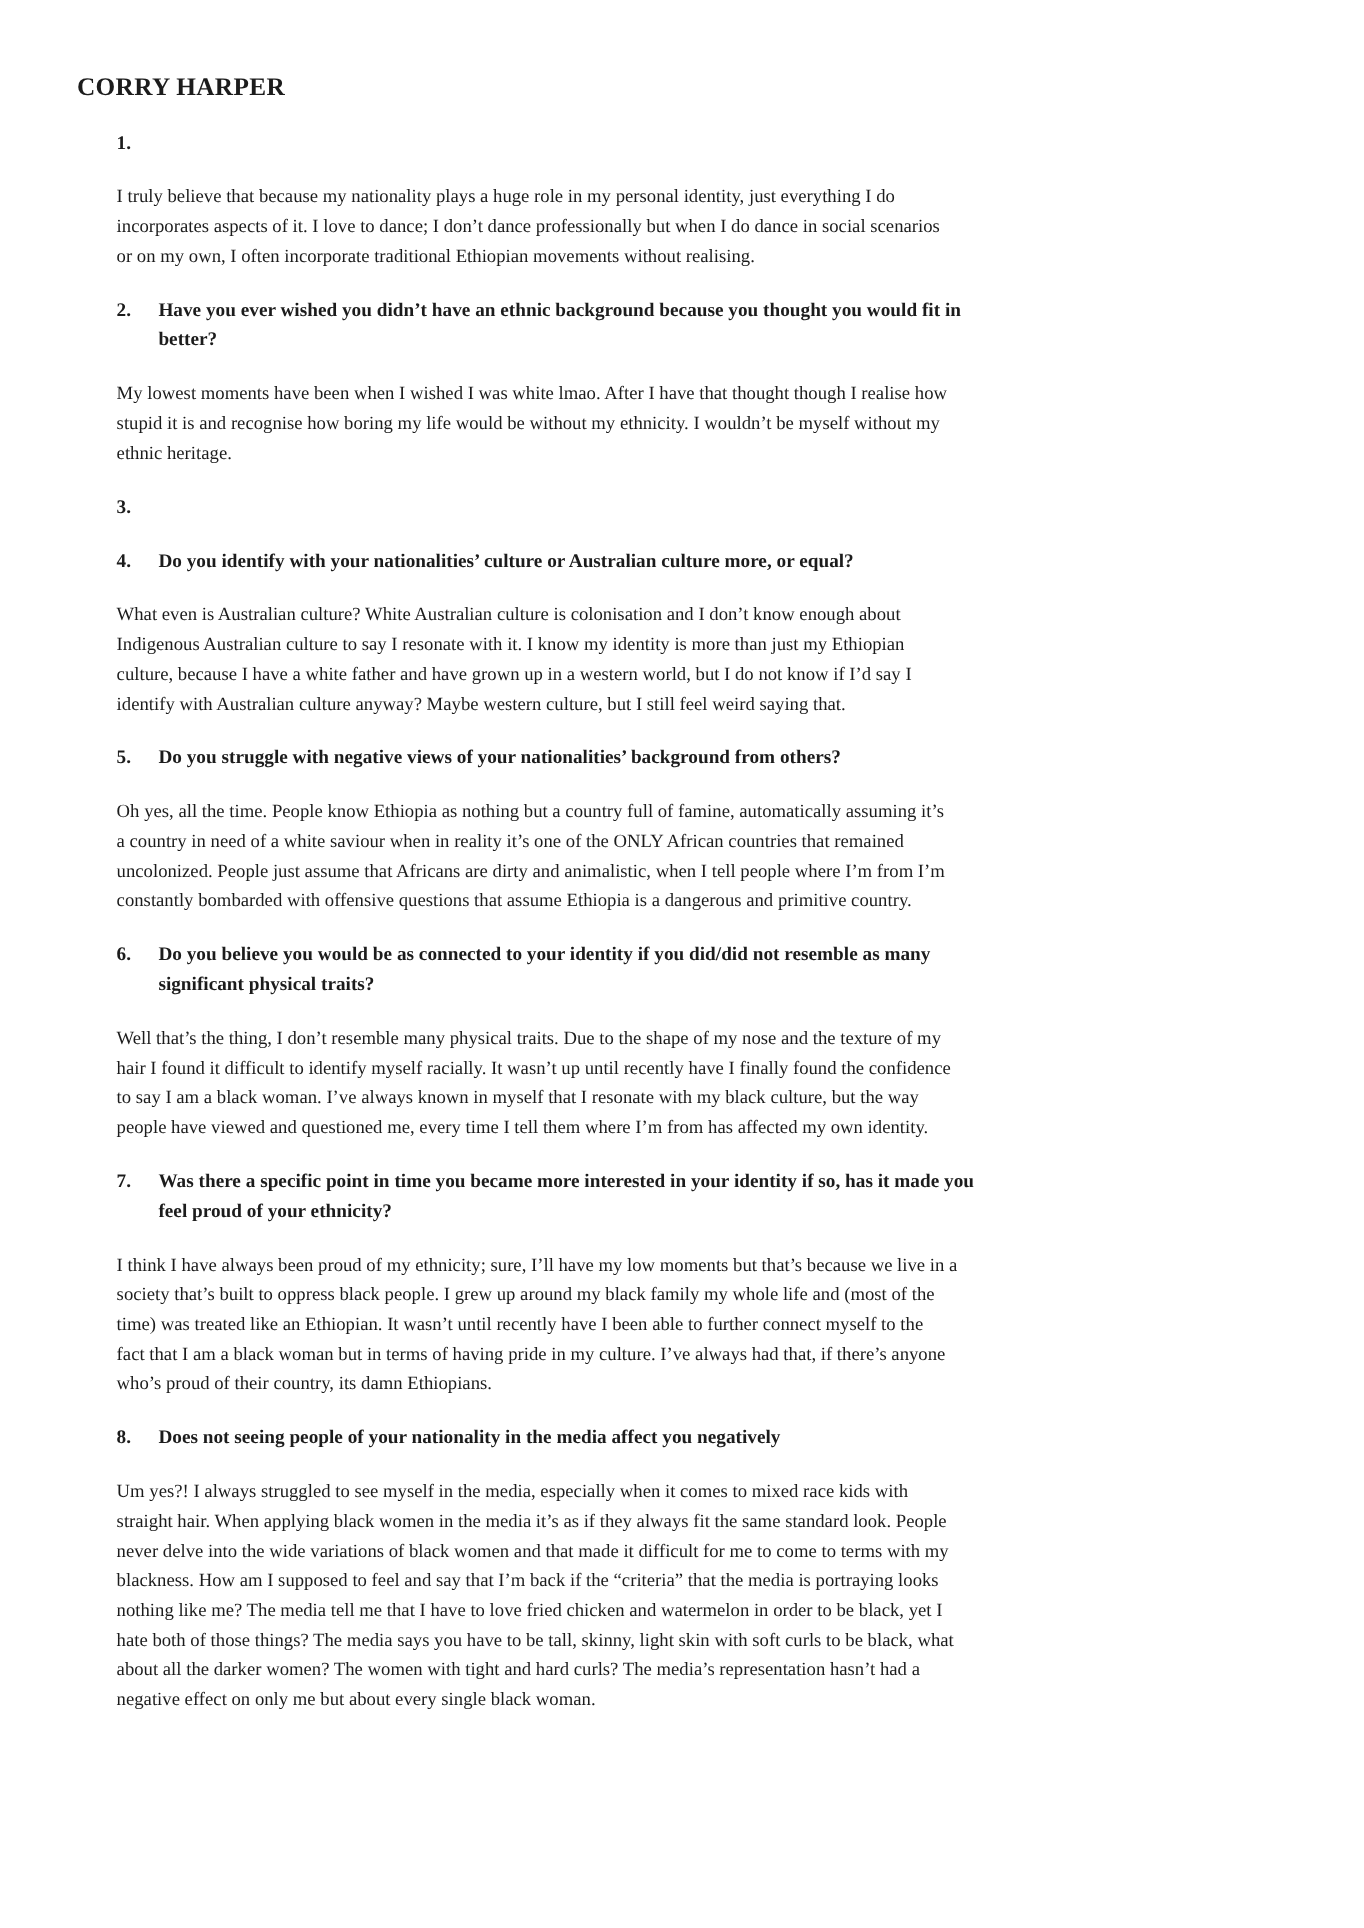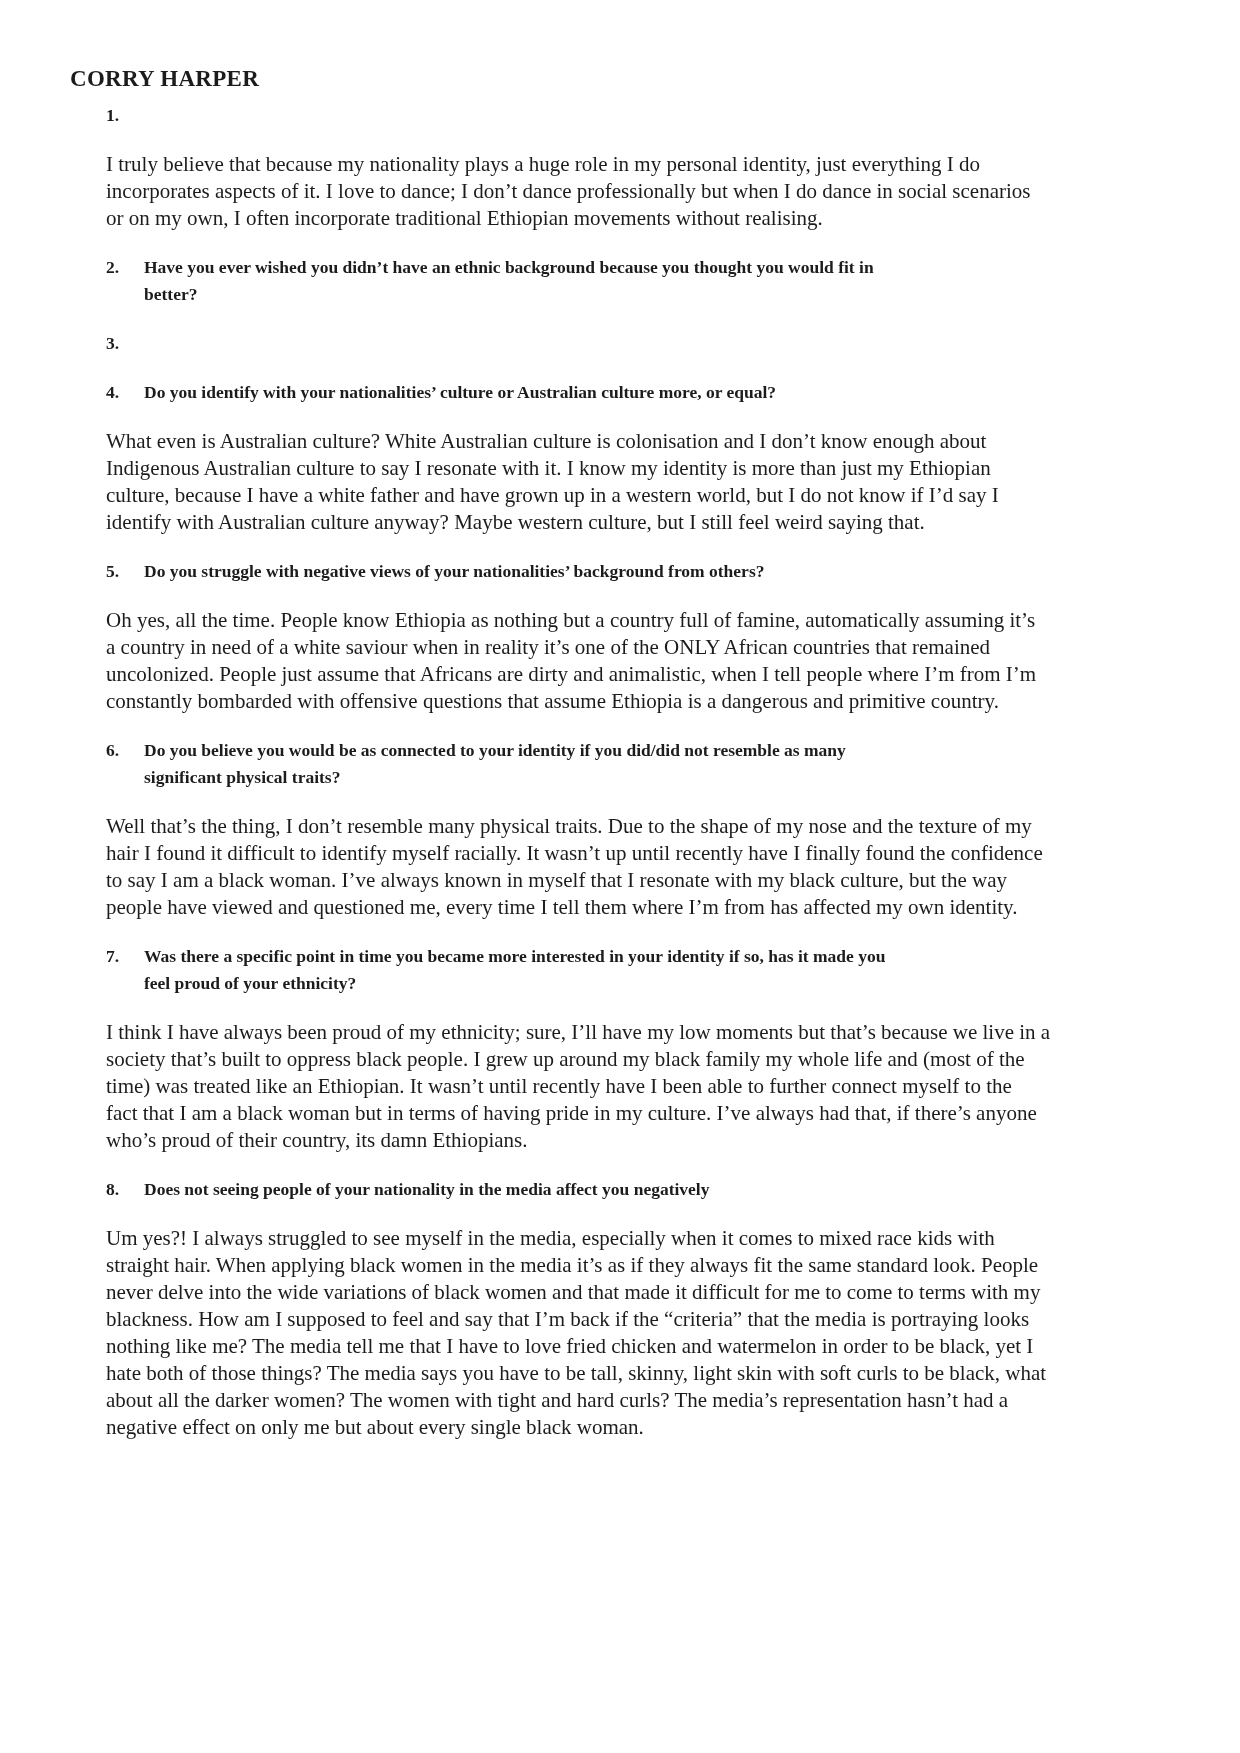--- a/index.html
+++ b/index.html
@@ -15,42 +15,42 @@
     width: 1240px;
     height: 1753px;
     background: #ffffff;
     padding: 64px 96px 0 70px;
   }
   .doc-title {
     font-size: 23px;
     font-weight: 700;
     line-height: 30px;
     letter-spacing: 0.3px;
-    margin-bottom: 8px;
+    margin-bottom: 22px;
   }
   .qa-list {
     list-style: none;
     margin-left: 36px;
     max-width: 1044px;
   }
   .question {
     display: flex;
     font-weight: 700;
     font-size: 17.5px;
     line-height: 27px;
     margin-bottom: 22px;
   }
   .q-num {
     flex: 0 0 38px;
   }
   .q-text {
     white-space: pre-line;
   }
   .answer {
-    font-size: 21px;
+    font-size: 17px;
     line-height: 27px;
     margin-bottom: 22px;
     white-space: pre-line;
   }
 </style>
 </head>
 <body>
 
 <div class="page">
   <h1 class="doc-title">CORRY HARPER</h1>
@@ -63,20 +63,23 @@
 incorporates aspects of it. I love to dance; I don’t dance professionally but when I do dance in social scenarios
 or on my own, I often incorporate traditional Ethiopian movements without realising.</p>
   </li>
 
   <li class="qa-item">
     <div class="question">
       <span class="q-num">2.</span>
       <span class="q-text">Have you ever wished you didn’t have an ethnic background because you thought you would fit in
 better?</span>
     </div>
+    <p class="answer">My lowest moments have been when I wished I was white lmao. After I have that thought though I realise how
+stupid it is and recognise how boring my life would be without my ethnicity. I wouldn’t be myself without my
+ethnic heritage.</p>
   </li>
 
   <li class="qa-item">
     <div class="question">
       <span class="q-num">3.</span>
     </div>
   </li>
 
   <li class="qa-item">
     <div class="question">

